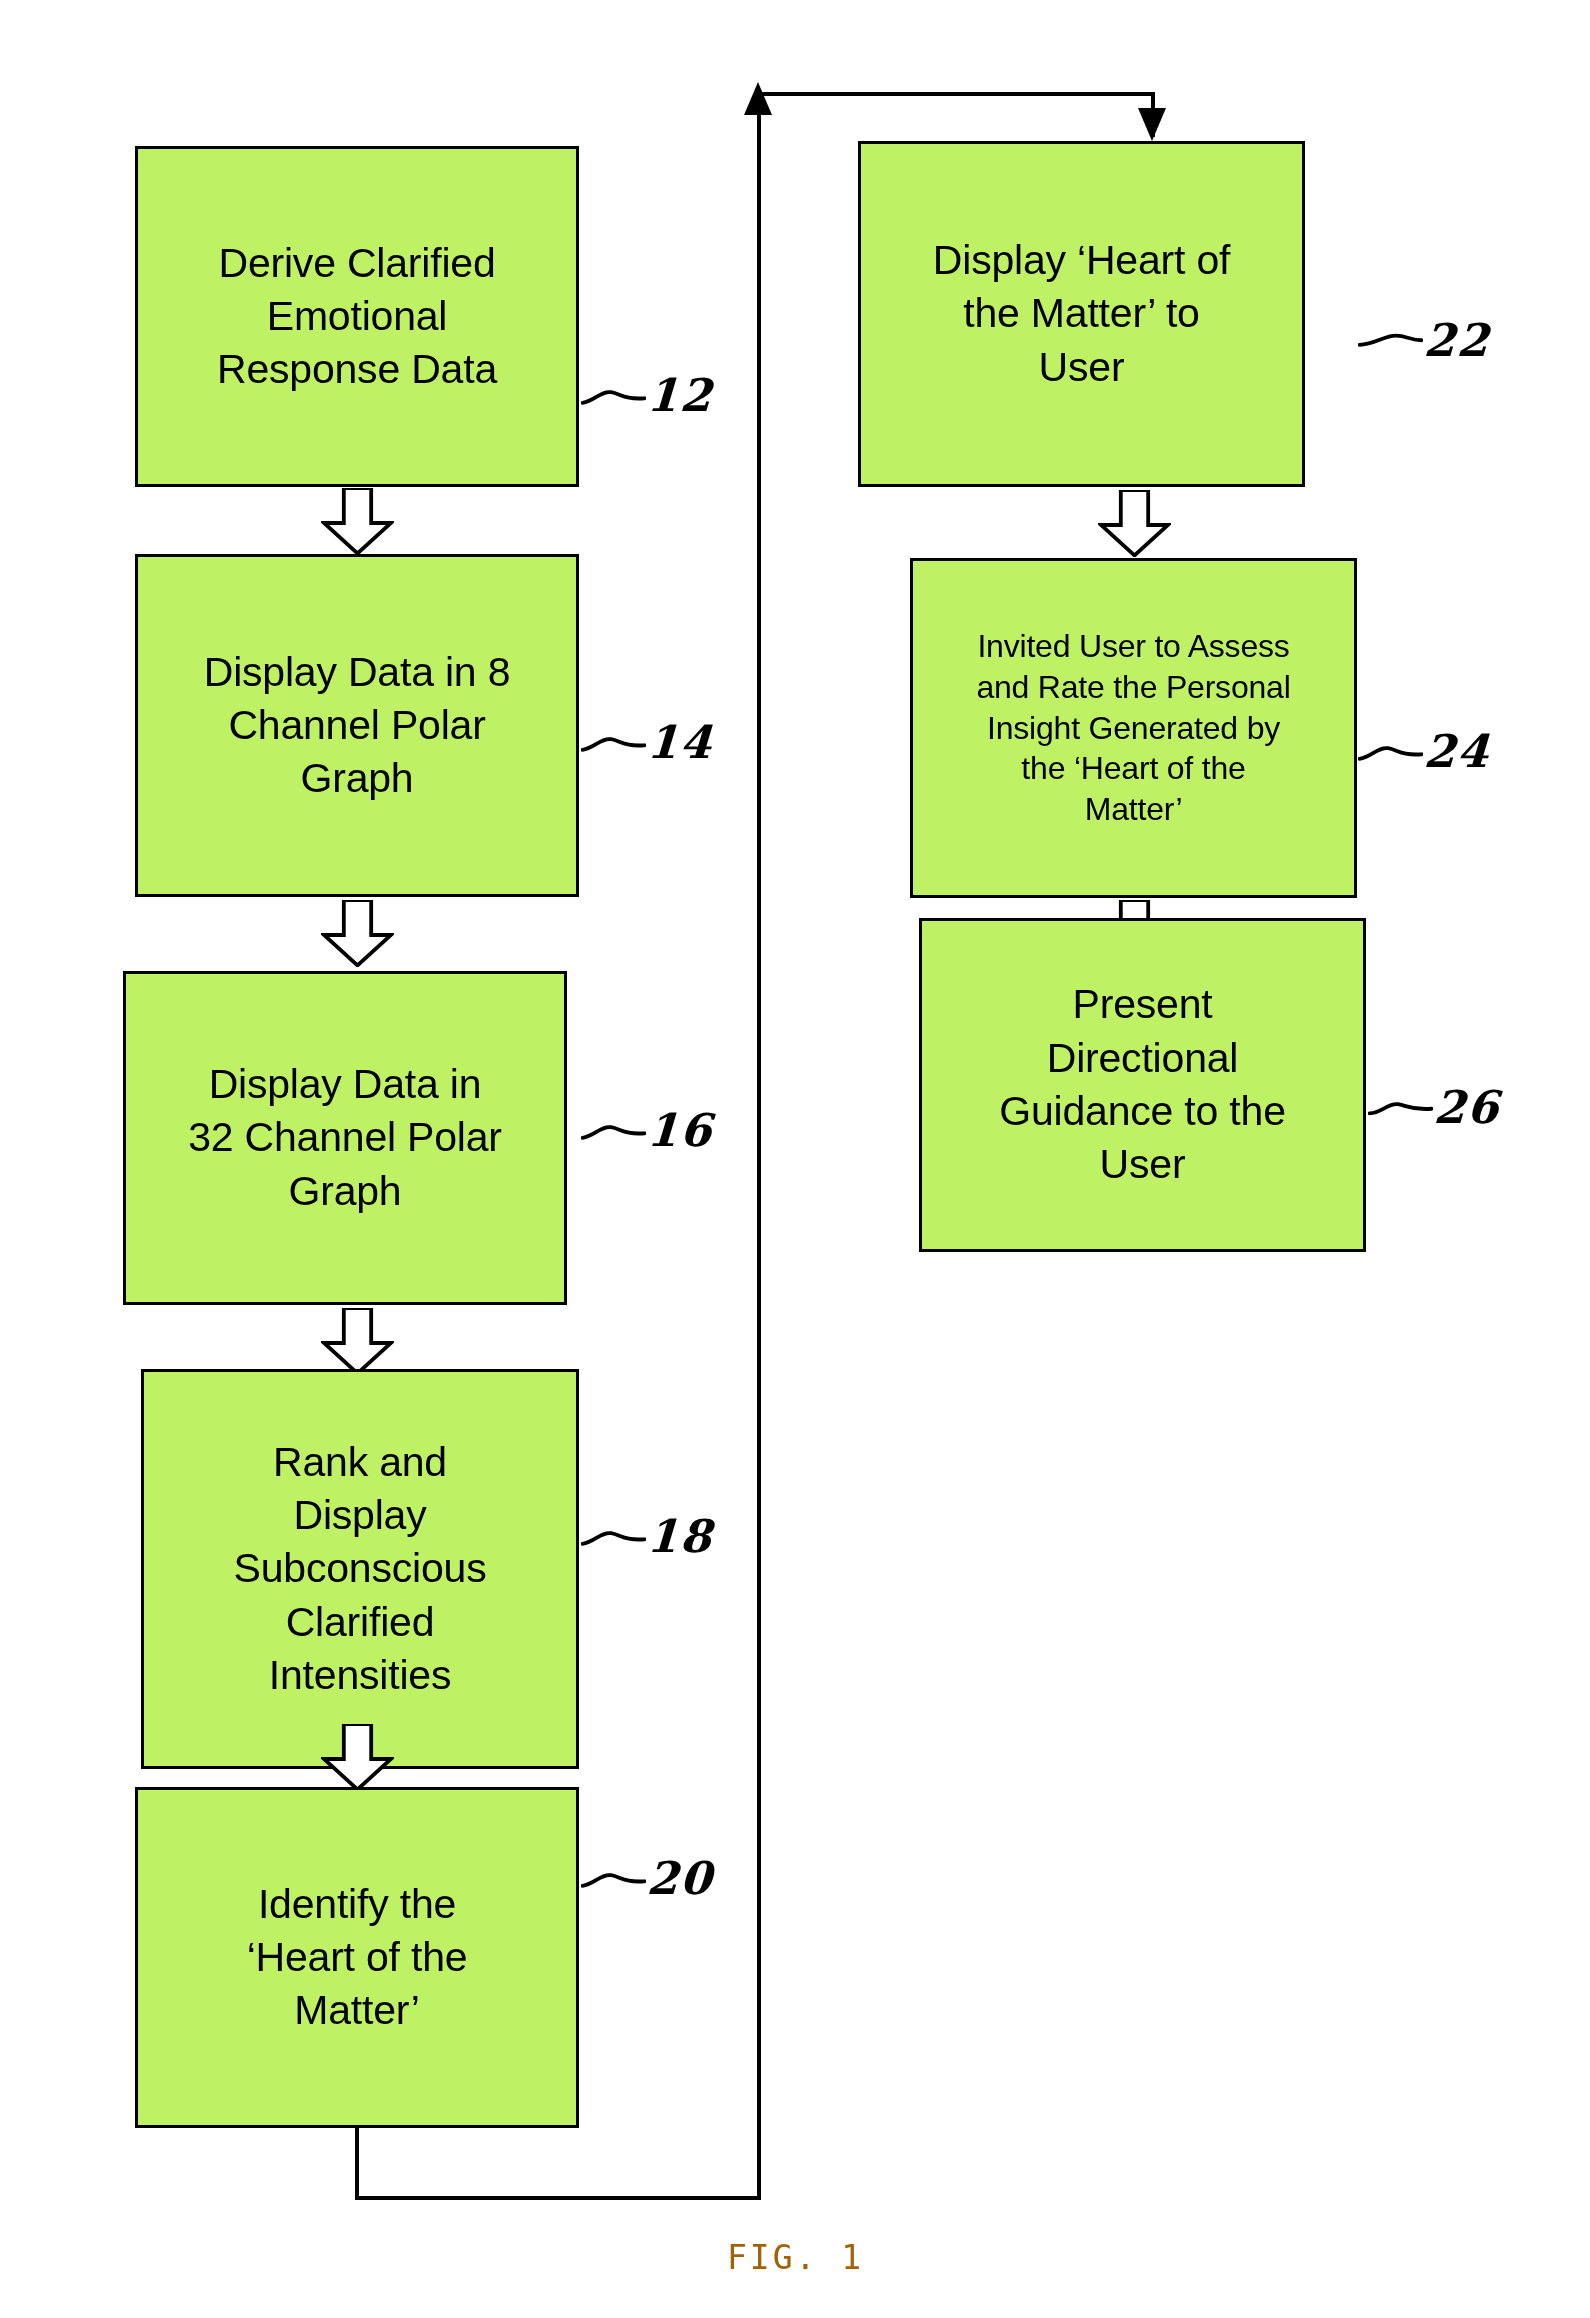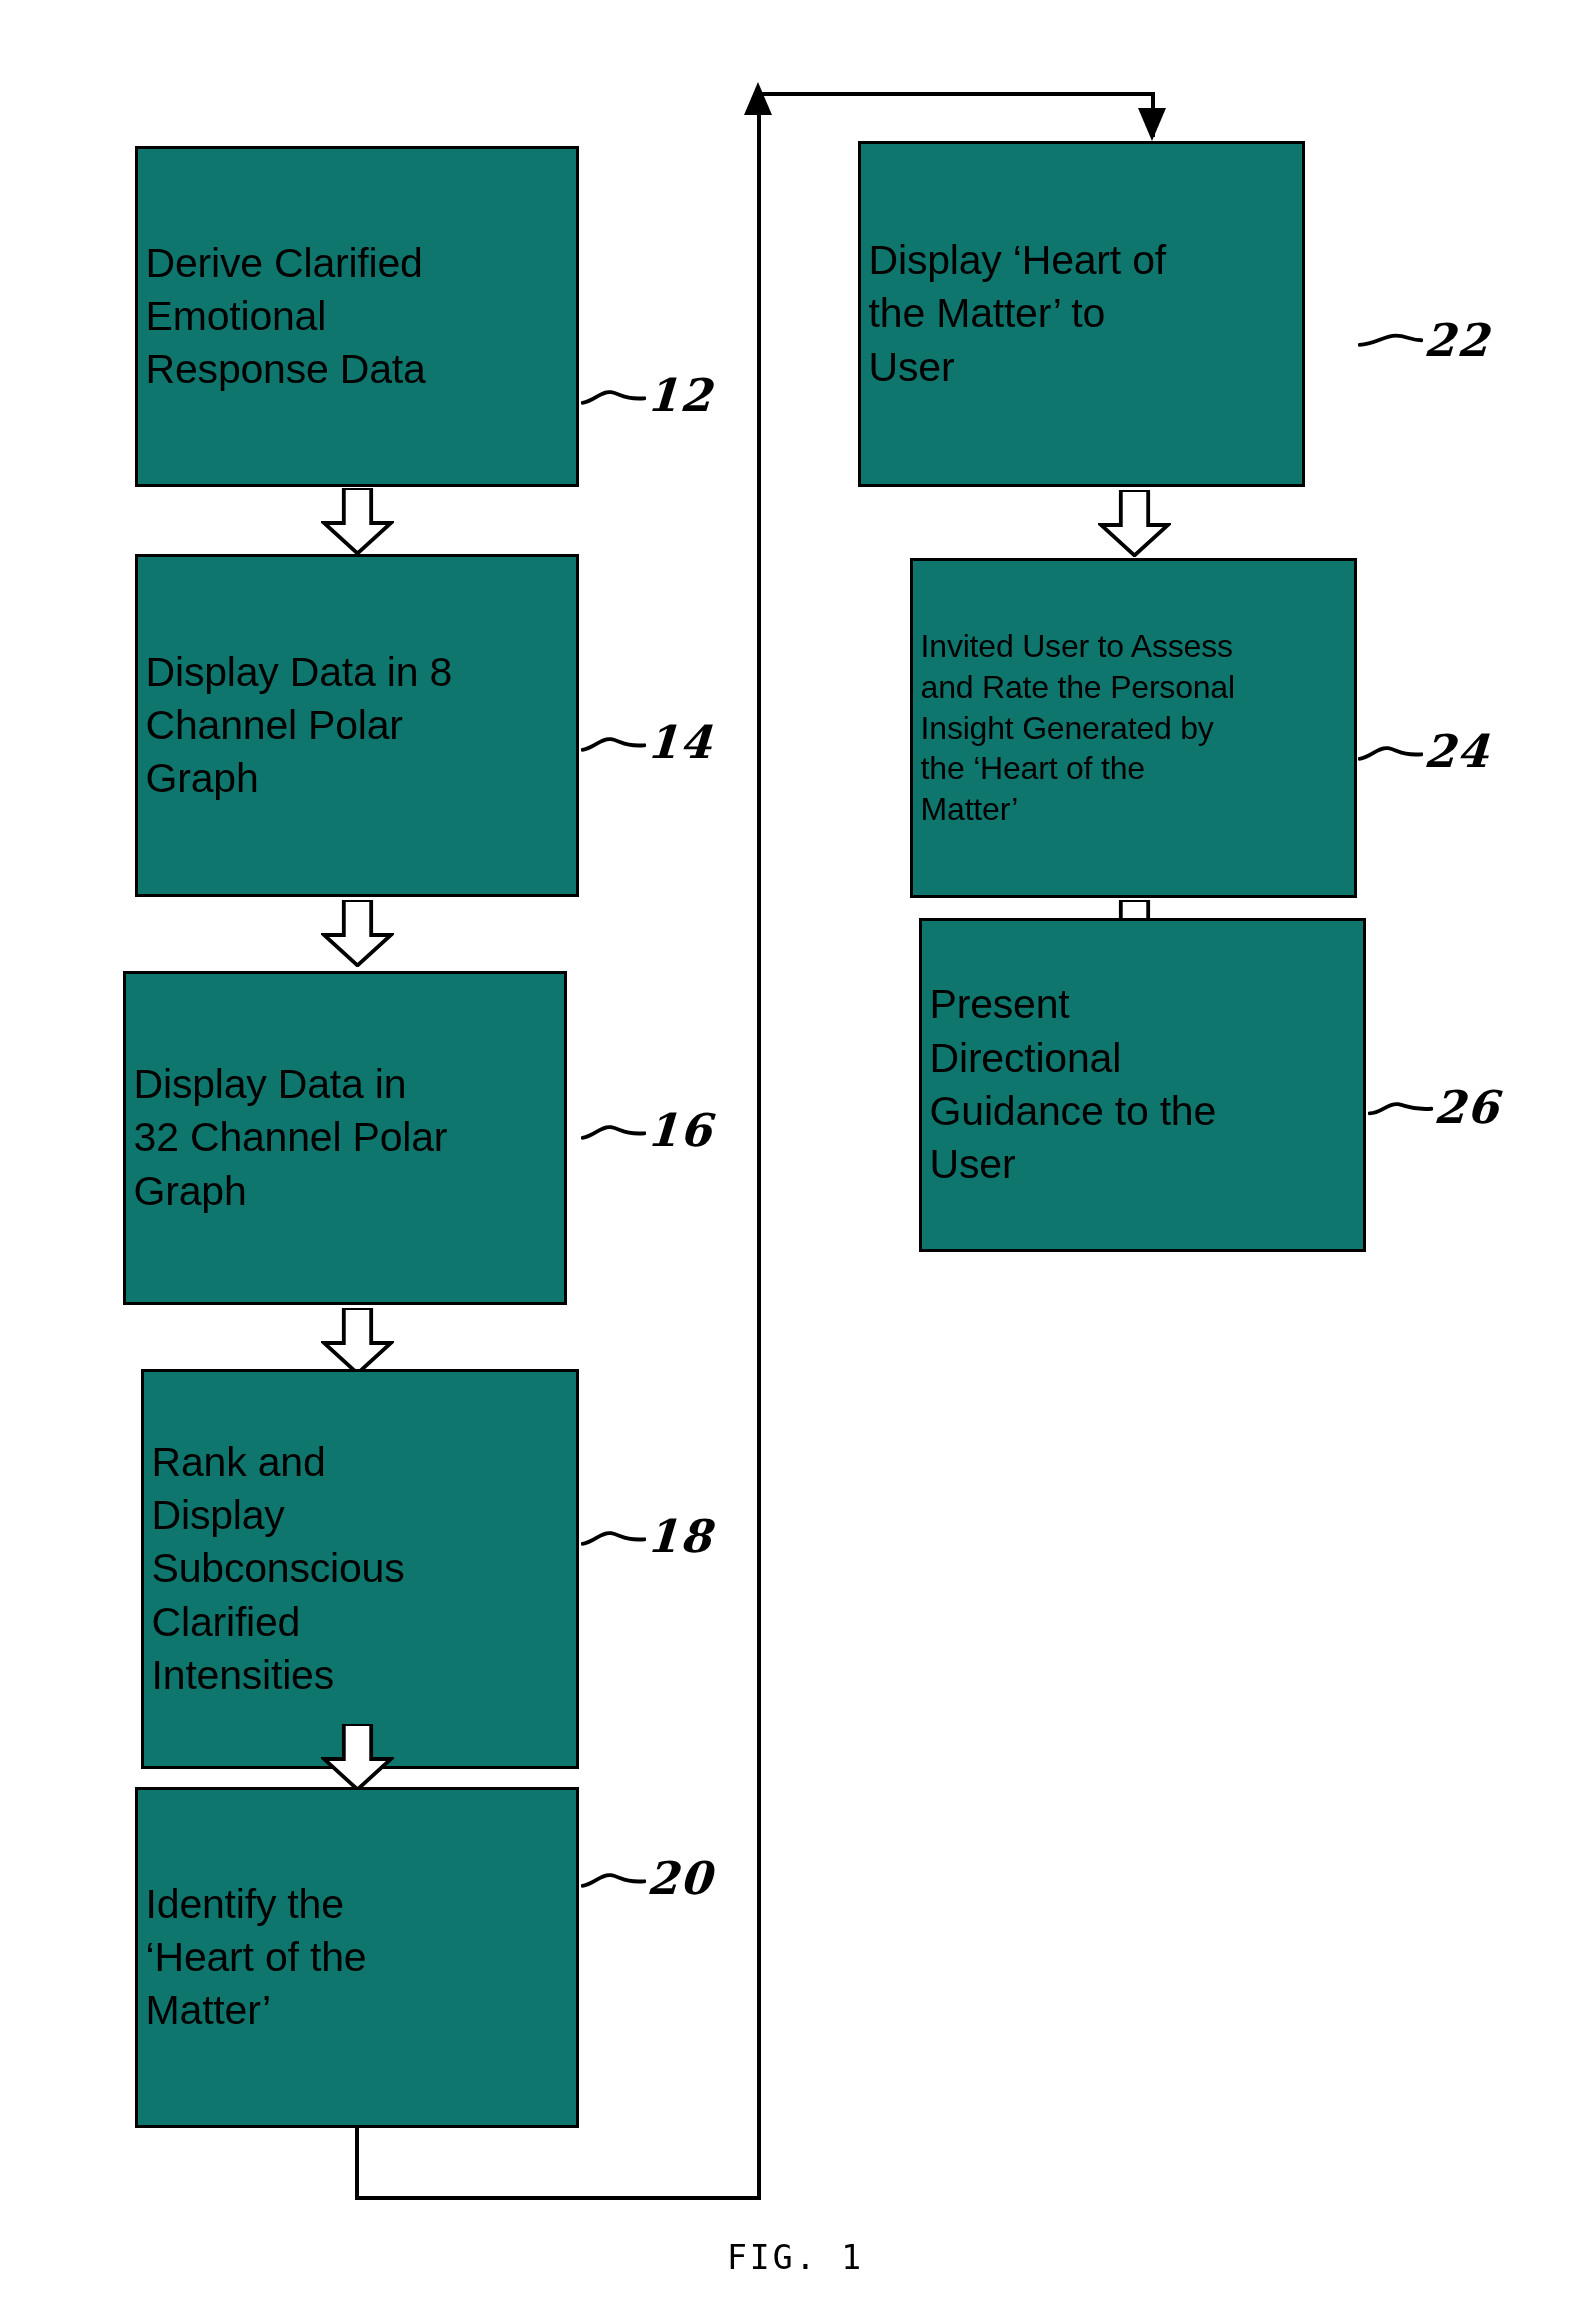--- a/index.html
+++ b/index.html
@@ -22,25 +22,25 @@
     top: 0;
     width: 1591px;
     height: 2319px;
   }
 
   
   .flow-box {
     position: absolute;
     box-sizing: border-box;
     border: 3px solid #000;
-    background: #0f766e;
+    background: #bef264;
     display: flex;
     align-items: center;
     justify-content: center;
-    text-align: left;
+    text-align: center;
     padding: 4.5px 7.6px;
   }
   .flow-box .box-text {
     display: block;
     width: 100%;
     line-height: 1.30;
     font-weight: 400;
     letter-spacing: -0.2px;
     white-space: pre-line;
   }
@@ -141,21 +141,21 @@
   
   #fig-caption {
     position: absolute;
     left: 0;
     top: 2238px;
     width: 1591px;
     text-align: center;
     font-family: "DejaVu Sans Mono", monospace;
     font-size: 33px;
     letter-spacing: 3px;
-    color: #000000;
+    color: #a16207;
   }
 </style>
 </head>
 <body>
 
 <div id="figure-canvas">
 
   <div class="flow-box t-lg" id="box-12">
     <span class="box-text">Derive Clarified
 Emotional

